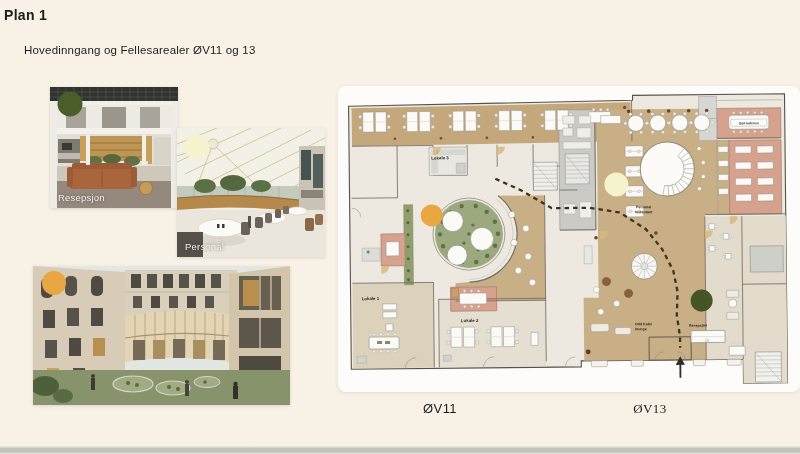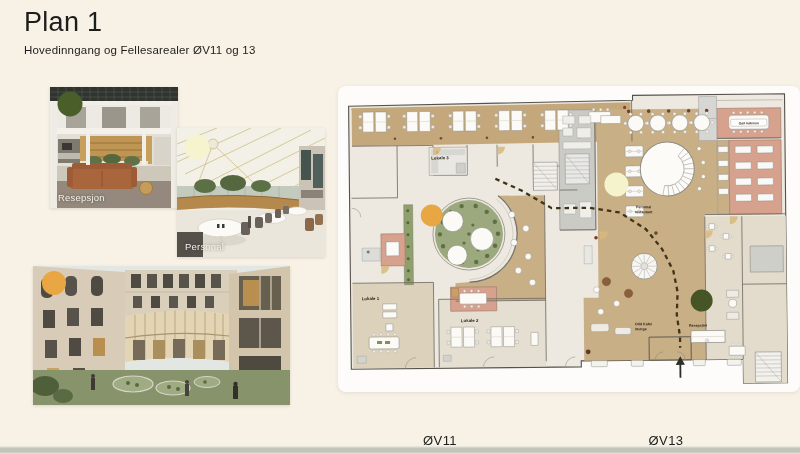--- a/index.html
+++ b/index.html
@@ -2,36 +2,36 @@
 <html><head>
 <meta charset="utf-8">
 <style>
   html,body{margin:0;padding:0;}
   body{
     width:800px;height:454px;position:relative;overflow:hidden;
     background:#F8F1E6;
     font-family:"Liberation Sans", sans-serif;
     color:#1D1D1B;
   }
-  .title{position:absolute;left:24px;top:7px;font-size:27px;font-weight:400;letter-spacing:.3px;}
+  .title{position:absolute;left:4px;top:7px;font-size:14px;font-weight:700;letter-spacing:.3px;}
   .subtitle{position:absolute;left:24px;top:44px;font-size:11.5px;letter-spacing:.2px;}
   .photo{position:absolute;overflow:hidden;box-shadow:0 1px 3px rgba(60,50,30,.15);}
   .photo svg{display:block;width:100%;height:100%;}
   .caption{position:absolute;left:8px;bottom:5px;font-size:9.5px;color:#F3F1EA;
            letter-spacing:.2px;text-shadow:0 0 3px rgba(40,35,25,.5);}
   #photo-resepsjon{left:50px;top:87px;width:128px;height:121px;z-index:2;}
   #photo-kantine{left:177px;top:128px;width:148px;height:129px;z-index:3;}
   #photo-courtyard{left:33px;top:266px;width:257px;height:139px;z-index:1;}
   .panel{position:absolute;left:338px;top:86px;width:462px;height:306px;
          background:#FDFCFA;border-radius:8px;box-shadow:0 1px 4px rgba(60,50,30,.10);}
   .panel svg{display:block;width:100%;height:100%;}
   .bldg-label{position:absolute;top:401px;width:84px;text-align:center;
-              font-size:13px;font-weight:500;letter-spacing:.4px;margin-top:32px;}
+              font-size:13px;font-weight:500;letter-spacing:.4px;}
   #ov11{left:398px;}
-  #ov13{left:624px;}
+  #ov13{left:608px;font-family:Liberation Serif, serif;}
   .bottom-bar{position:absolute;left:0;top:446px;width:800px;height:8px;
               background:linear-gradient(#F1EFE7 0%,#C2C4B9 30%,#C2C4B9 72%,#E6E6DE 100%);}
   svg text{font-family:"Liberation Sans", sans-serif;}
 </style>
 </head>
 <body>
 
 <div class="title">Plan 1</div>
 <div class="subtitle">Hovedinngang og Fellesarealer ØV11 og 13</div>
 

